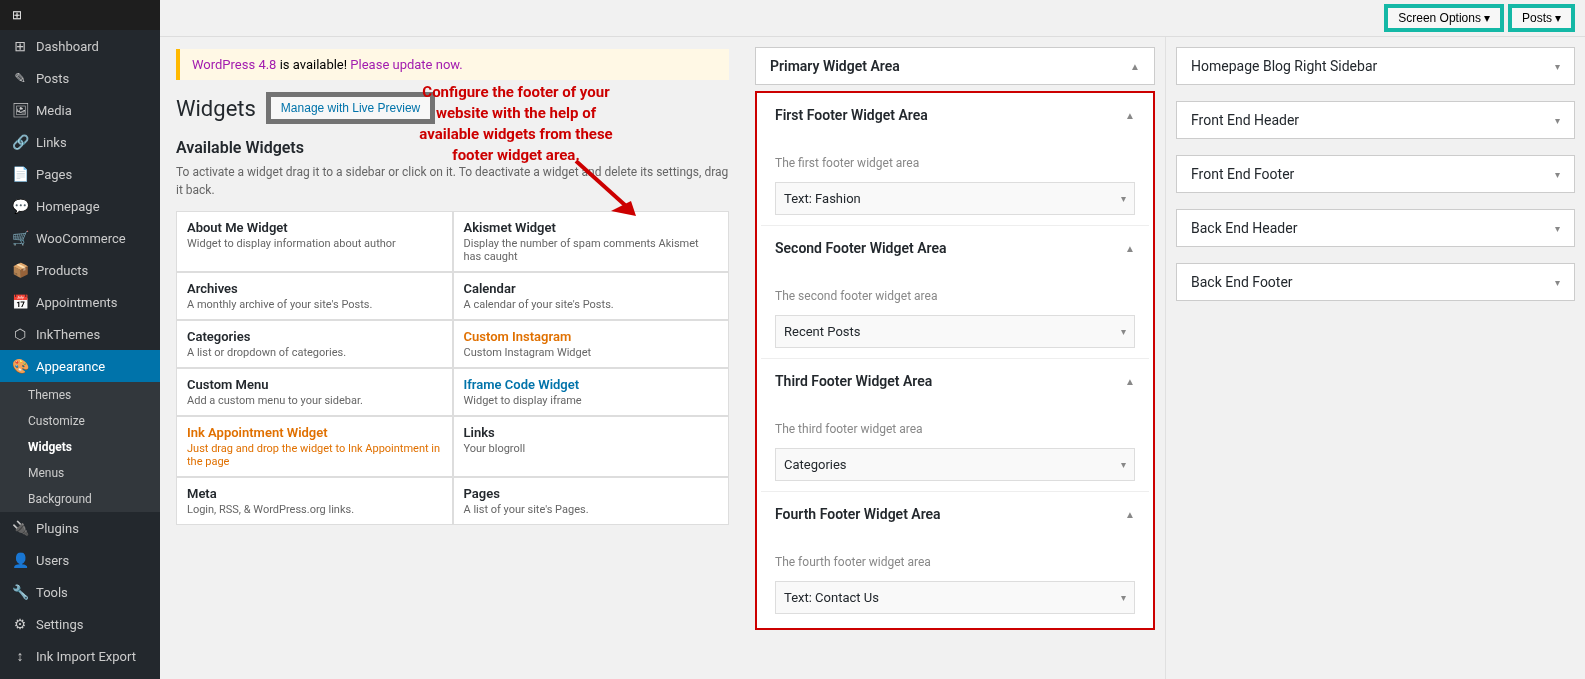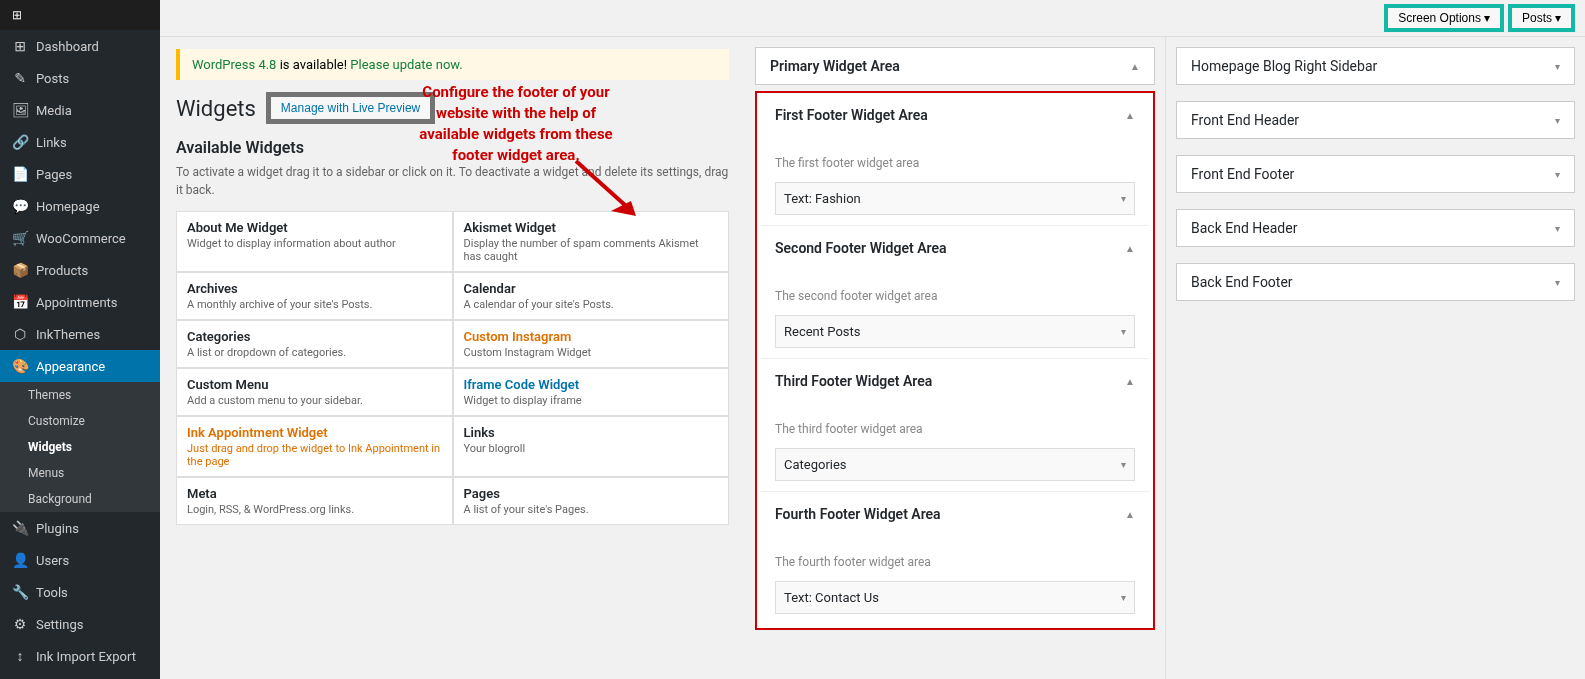--- a/index.html
+++ b/index.html
@@ -88,21 +88,21 @@
       background: #f1f1f1;
     }
 
     .update-notice {
       background: #fff8e5;
       border-left: 4px solid #ffb900;
       padding: 8px 12px;
       margin-bottom: 12px;
       font-size: 13px;
     }
-    .update-notice a { color: #15803d; text-decoration: none; }
+    .update-notice a { color: #a21caf; text-decoration: none; }
 
     .page-header {
       display: flex;
       align-items: center;
       gap: 10px;
       margin-bottom: 14px;
       position: relative;
     }
     .page-title { font-size: 22px; font-weight: 400; color: #23282d; }
     .live-preview-btn {

